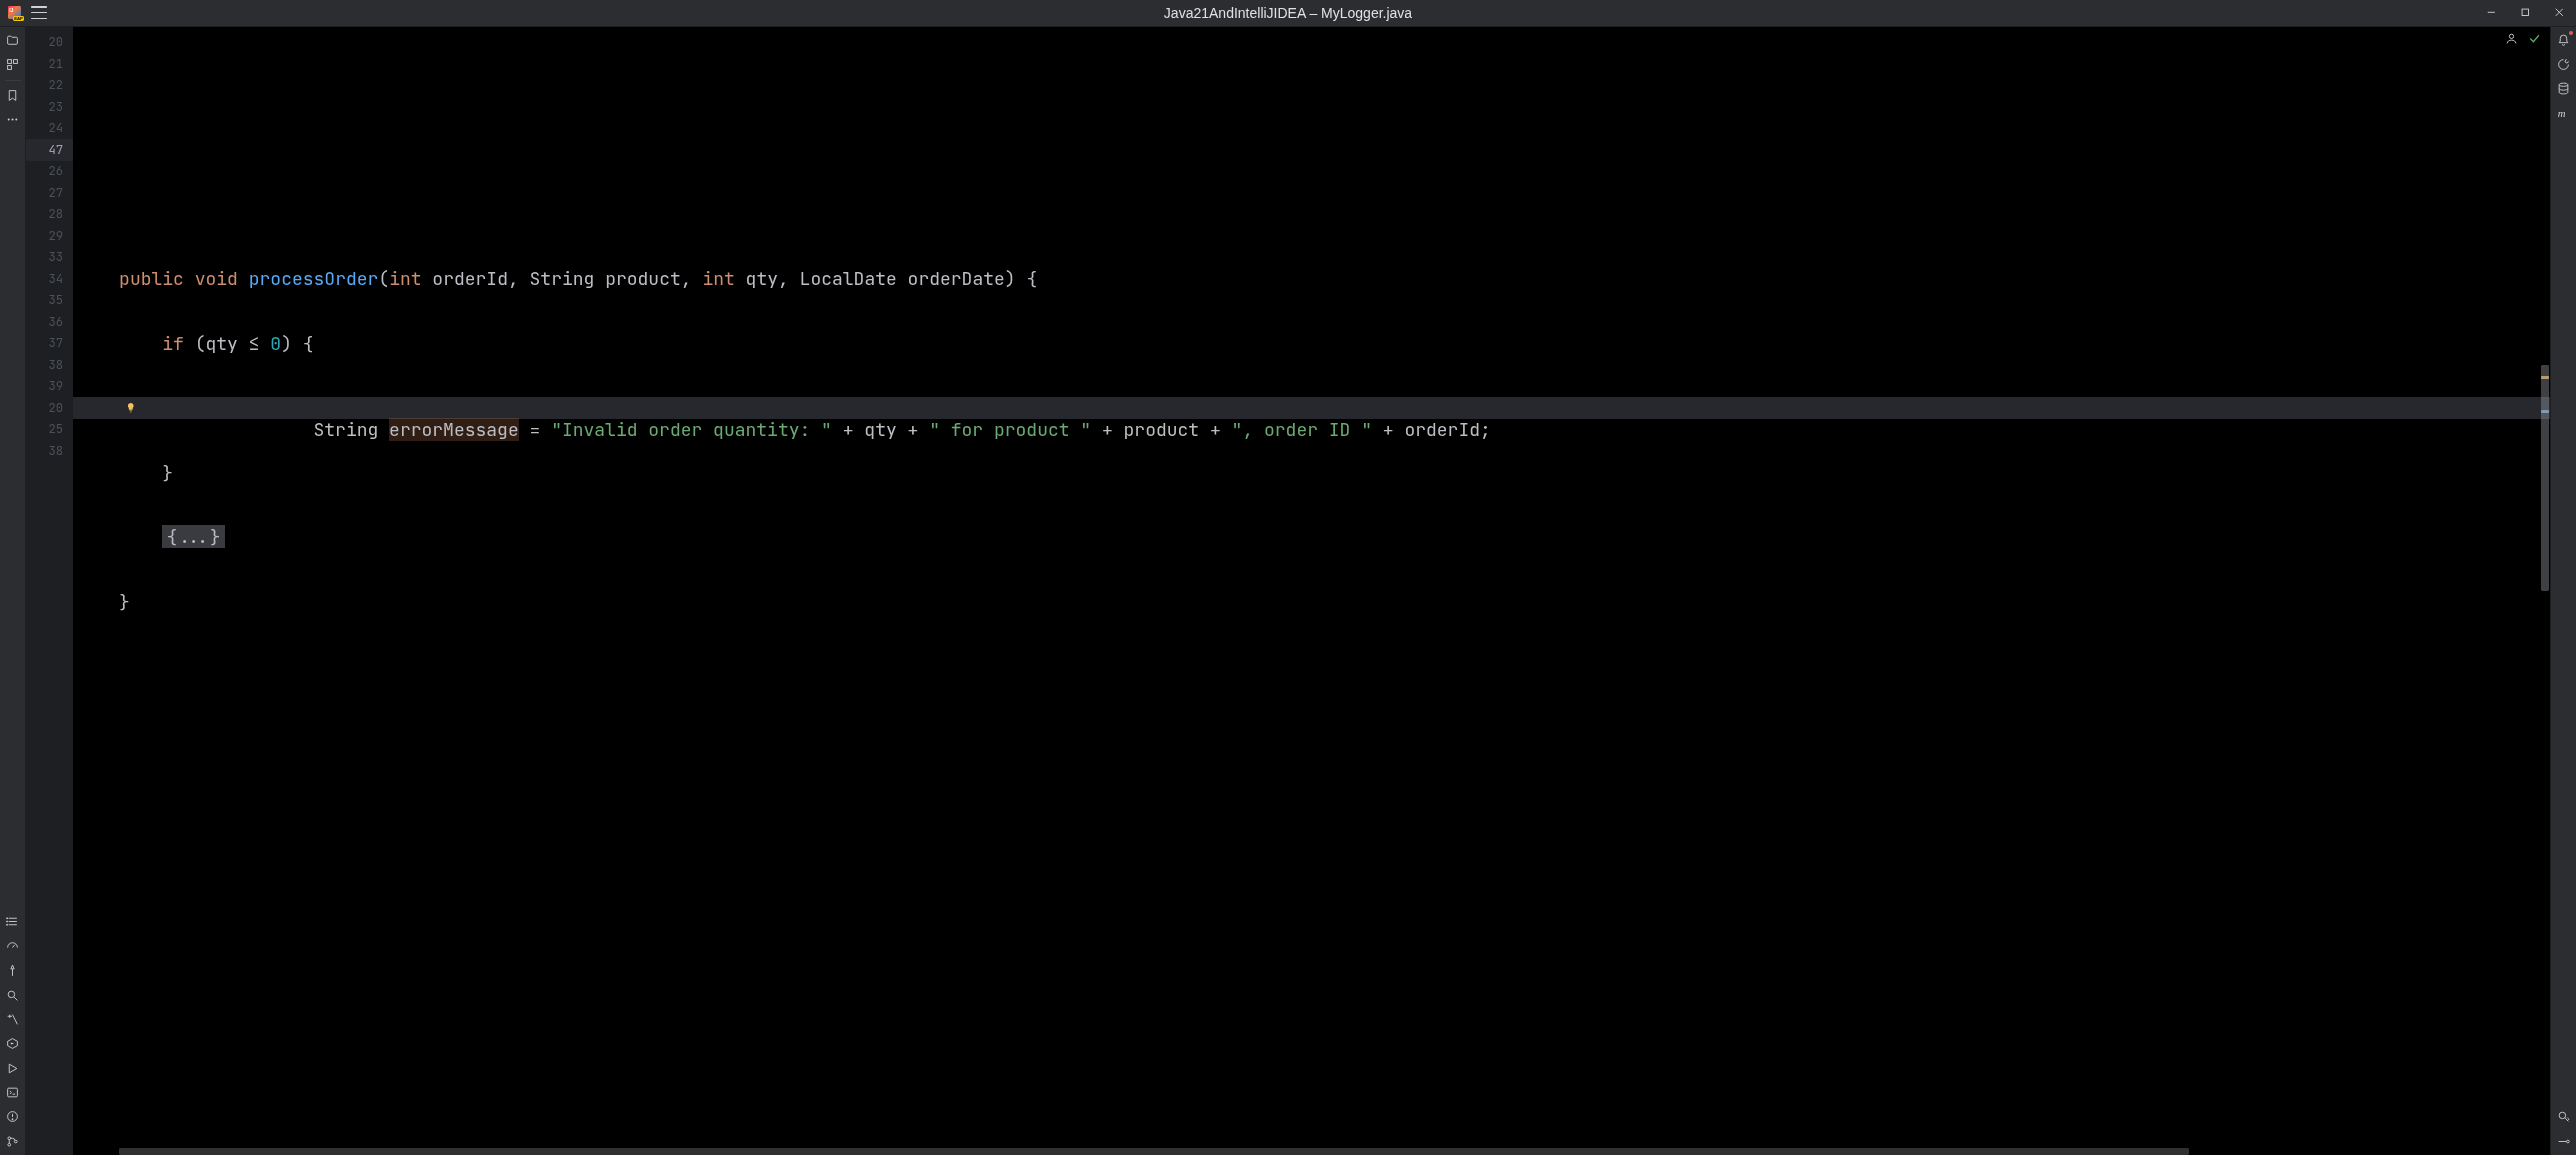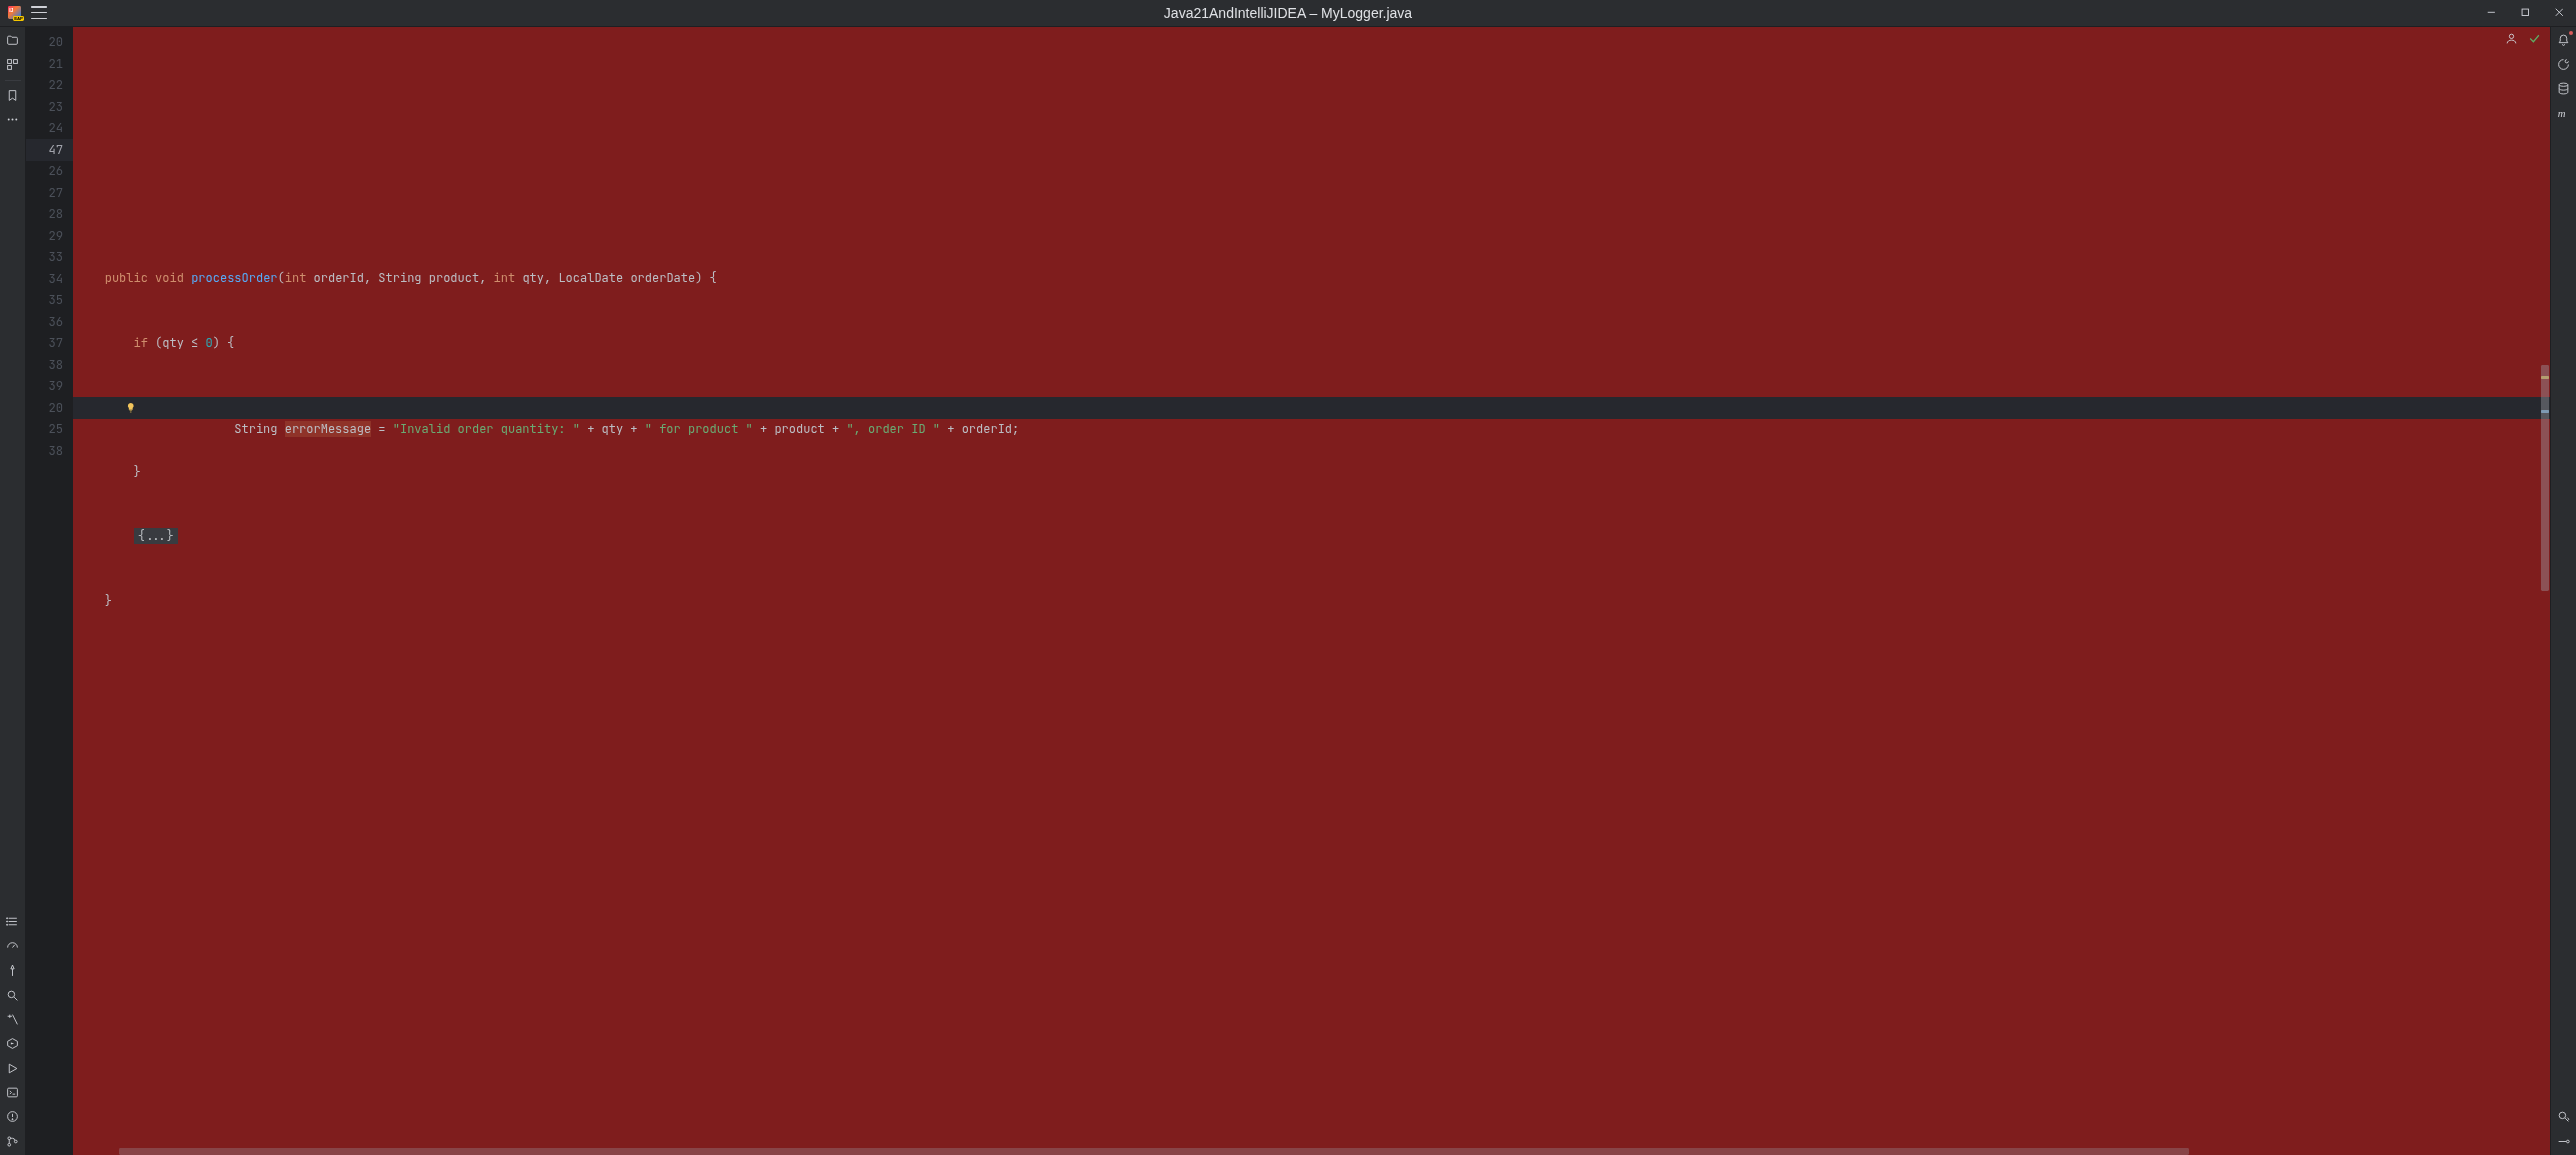--- a/index.html
+++ b/index.html
@@ -87,21 +87,21 @@
 .rail-btn {
   width: 21.5px; height: 21.5px;
   display: flex; align-items: center; justify-content: center;
   border-radius: 2.9px;
   cursor: pointer;
   color: #ced0d6;
 }
 .rail-sep { width: 16px; height: 0.7px; background: #393b40; margin: 1.4px 0; }
 .rail-spacer { flex: 1; }
 
-.editor-wrap { flex: 1; display: flex; flex-direction: column; position: relative; background: #7f1d1d; }
+.editor-wrap { flex: 1; display: flex; flex-direction: column; position: relative; background: #000000; }
 .editor-body { flex: 1; display: flex; position: relative; min-height: 0; }
 
 .gutter {
   width: 47px;
   background: #1e1f22;
   display: flex;
   flex-direction: column;
   padding-top: 5px;
 }
 .line-row {
@@ -112,21 +112,21 @@
   padding-right: 10px;
   font-family: 'Consolas','JetBrains Mono',monospace;
   font-size: 12.2px;
   color: #4b5059;
   position: relative;
 }
 .line-row.current { color: #a1a3ab; background: #26282e; }
 .code-area {
   flex: 1;
   font-family: 'Consolas','JetBrains Mono',monospace;
-  font-size: 12px;
+  font-size: 18px;
   line-height: 21.5px;
   white-space: pre;
   overflow: hidden;
   position: relative;
   padding-top: 5px;
 }
 .code-line { height: 21.5px; padding-left: 2.9px; position: relative; }
 .code-line.current { background: #26282e; }
 .kw { color: #cf8e6d; }
 .mthd { color: #57aaf7; }

